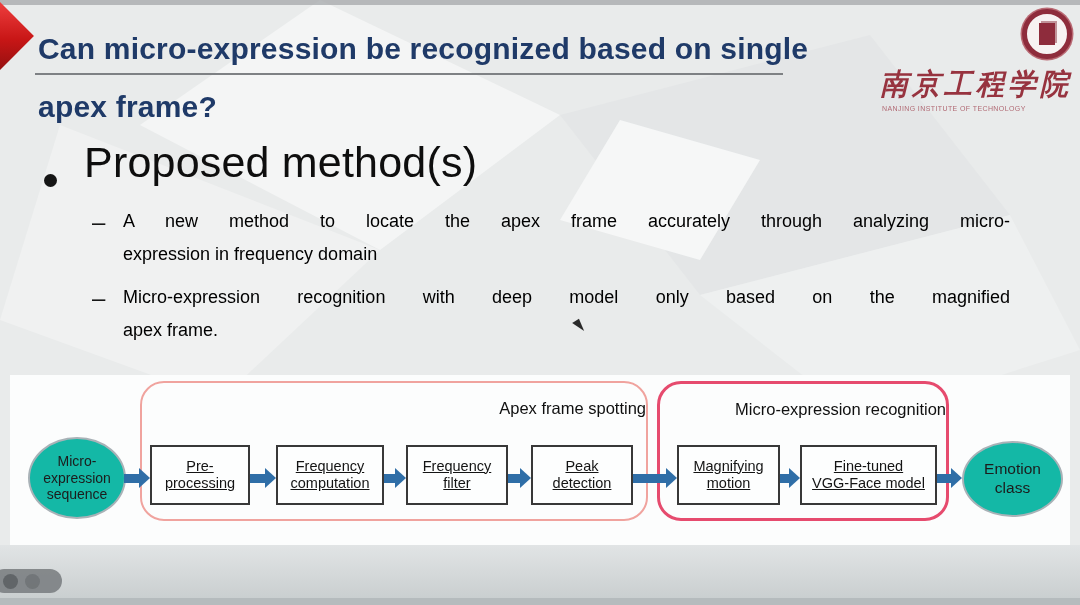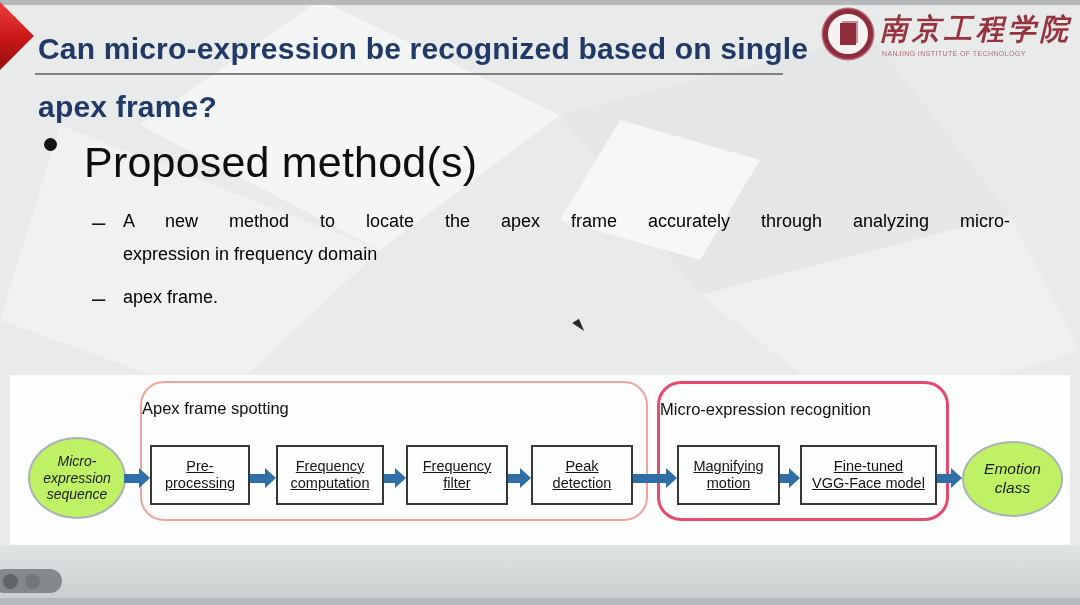--- a/index.html
+++ b/index.html
@@ -30,38 +30,38 @@
     font-size:30px; font-weight:bold; color:#1f3a68; line-height:45px;
     letter-spacing:.2px;
   }
   .title-underline {
     position:absolute; left:-3px; top:47px; width:748px; height:2px;
     background:#7e8184;
   }
   .title-line2 { margin-top:13px; }
 
   
-  .logo { position:absolute; right:8px; top:9px; display:flex; align-items:center; gap:7px; z-index:2; }
+  .logo { position:absolute; right:8px; top:9px; display:flex; align-items:flex-end; gap:7px; z-index:2;flex-direction:column; }
   .seal {
     width:50px; height:50px; border-radius:50%;
     border:5px solid #8e2c3c; background:#f7f2f2;
     display:flex; align-items:center; justify-content:center;
     box-shadow:0 0 0 1.5px #b96a74;
   }
   .seal-core { width:16px; height:22px; background:#8e2c3c; box-shadow:2px -2px 0 0 #c09399; }
   .logo-text { display:flex; flex-direction:column; align-items:center; }
   .logo-cn {
     font-family:"Liberation Serif", serif; font-style:italic; font-weight:bold;
     font-size:28px; color:#97333f; letter-spacing:4px; white-space:nowrap;
     transform:scaleY(1.05);
   }
   .logo-en { font-size:7px; color:#b16a74; letter-spacing:.4px; margin-top:1px; white-space:nowrap; align-self:flex-start; margin-left:2px;}
 
   
-  .heading-row { position:absolute; left:44px; top:138px; display:flex; align-items:flex-start; gap:27px; z-index:2; }
+  .heading-row { position:absolute; left:44px; top:138px; display:flex; align-items:flex-end; gap:27px; z-index:2; }
   .bullet-dot { width:13px; height:13px; border-radius:50%; background:#151515; }
   .heading-text { font-size:43px; font-weight:400; color:#0e0e0e; letter-spacing:.2px; }
 
   .sub-bullets { position:absolute; left:92px; top:205px; width:918px; z-index:2; }
   .sub-item { display:flex; margin-bottom:10px; }
   .sub-dash { width:31px; font-size:24px; color:#161616; line-height:33px; }
   .sub-lines { flex:1; font-size:18px; color:#000000; line-height:33px; }
   .jline { text-align:justify; text-align-last:justify; overflow:hidden; max-height:34px; }
 
   .mouse-cursor {
@@ -70,30 +70,30 @@
     border-right:2px solid transparent; transform:rotate(-32deg);
   }
 
   
   .panel {
     position:absolute; left:10px; top:375px; width:1060px; height:170px;
     background:#fcfdfd; z-index:2;
   }
   .node-ellipse {
     position:absolute; border:2px solid #a9b2b7; border-radius:50%;
-    background:#bef264; display:flex; align-items:center; justify-content:center;
-    text-align:center; color:#1c1c1c; white-space:pre-line; line-height:1.2;font-style:italic;
+    background:#14b8a6; display:flex; align-items:center; justify-content:center;
+    text-align:center; color:#1c1c1c; white-space:pre-line; line-height:1.2;
   }
   .ellipse-in  { left:18px;  top:62px; width:98px;  height:82px; font-size:14px; }
   .ellipse-out { left:952px; top:66px; width:101px; height:76px; font-size:15.5px; }
 
   .group { position:absolute; top:6px; height:140px; border-radius:24px; background:transparent; }
   .group-1 { left:130px; width:508px; border:2px solid #f0a39e; }
   .group-2 { left:647px; width:292px; border:3px solid #e64b6e; }
-  .group-label { text-align:left; margin-top:16px; font-size:16.5px; color:#101010; }
+  .group-label { text-align:right; margin-top:16px; font-size:16.5px; color:#101010; }
 
   .pbox {
     position:absolute; top:70px; height:60px;
     border:2px solid #383838; background:#fdfefe;
     display:flex; align-items:center; justify-content:center;
     text-align:center; font-size:14.5px; line-height:1.2; color:#141414;
     white-space:pre-line;
     text-decoration:underline;
   }
   .b1 { left:140px; width:100px; }
@@ -173,20 +173,21 @@
     <div class="sub-item">
       <div class="sub-dash">–</div>
       <div class="sub-lines">
         <div class="jline">A new method to locate the apex frame accurately through analyzing micro-</div>
         <div>expression in frequency domain</div>
       </div>
     </div>
     <div class="sub-item">
       <div class="sub-dash">–</div>
       <div class="sub-lines">
+        <div class="jline">Micro-expression recognition with deep model only based on the magnified</div>
         <div>apex frame.</div>
       </div>
     </div>
   </div>
 
   <div class="mouse-cursor"></div>
 
   <section class="panel">
 
     <div class="node-ellipse ellipse-in">Micro-

